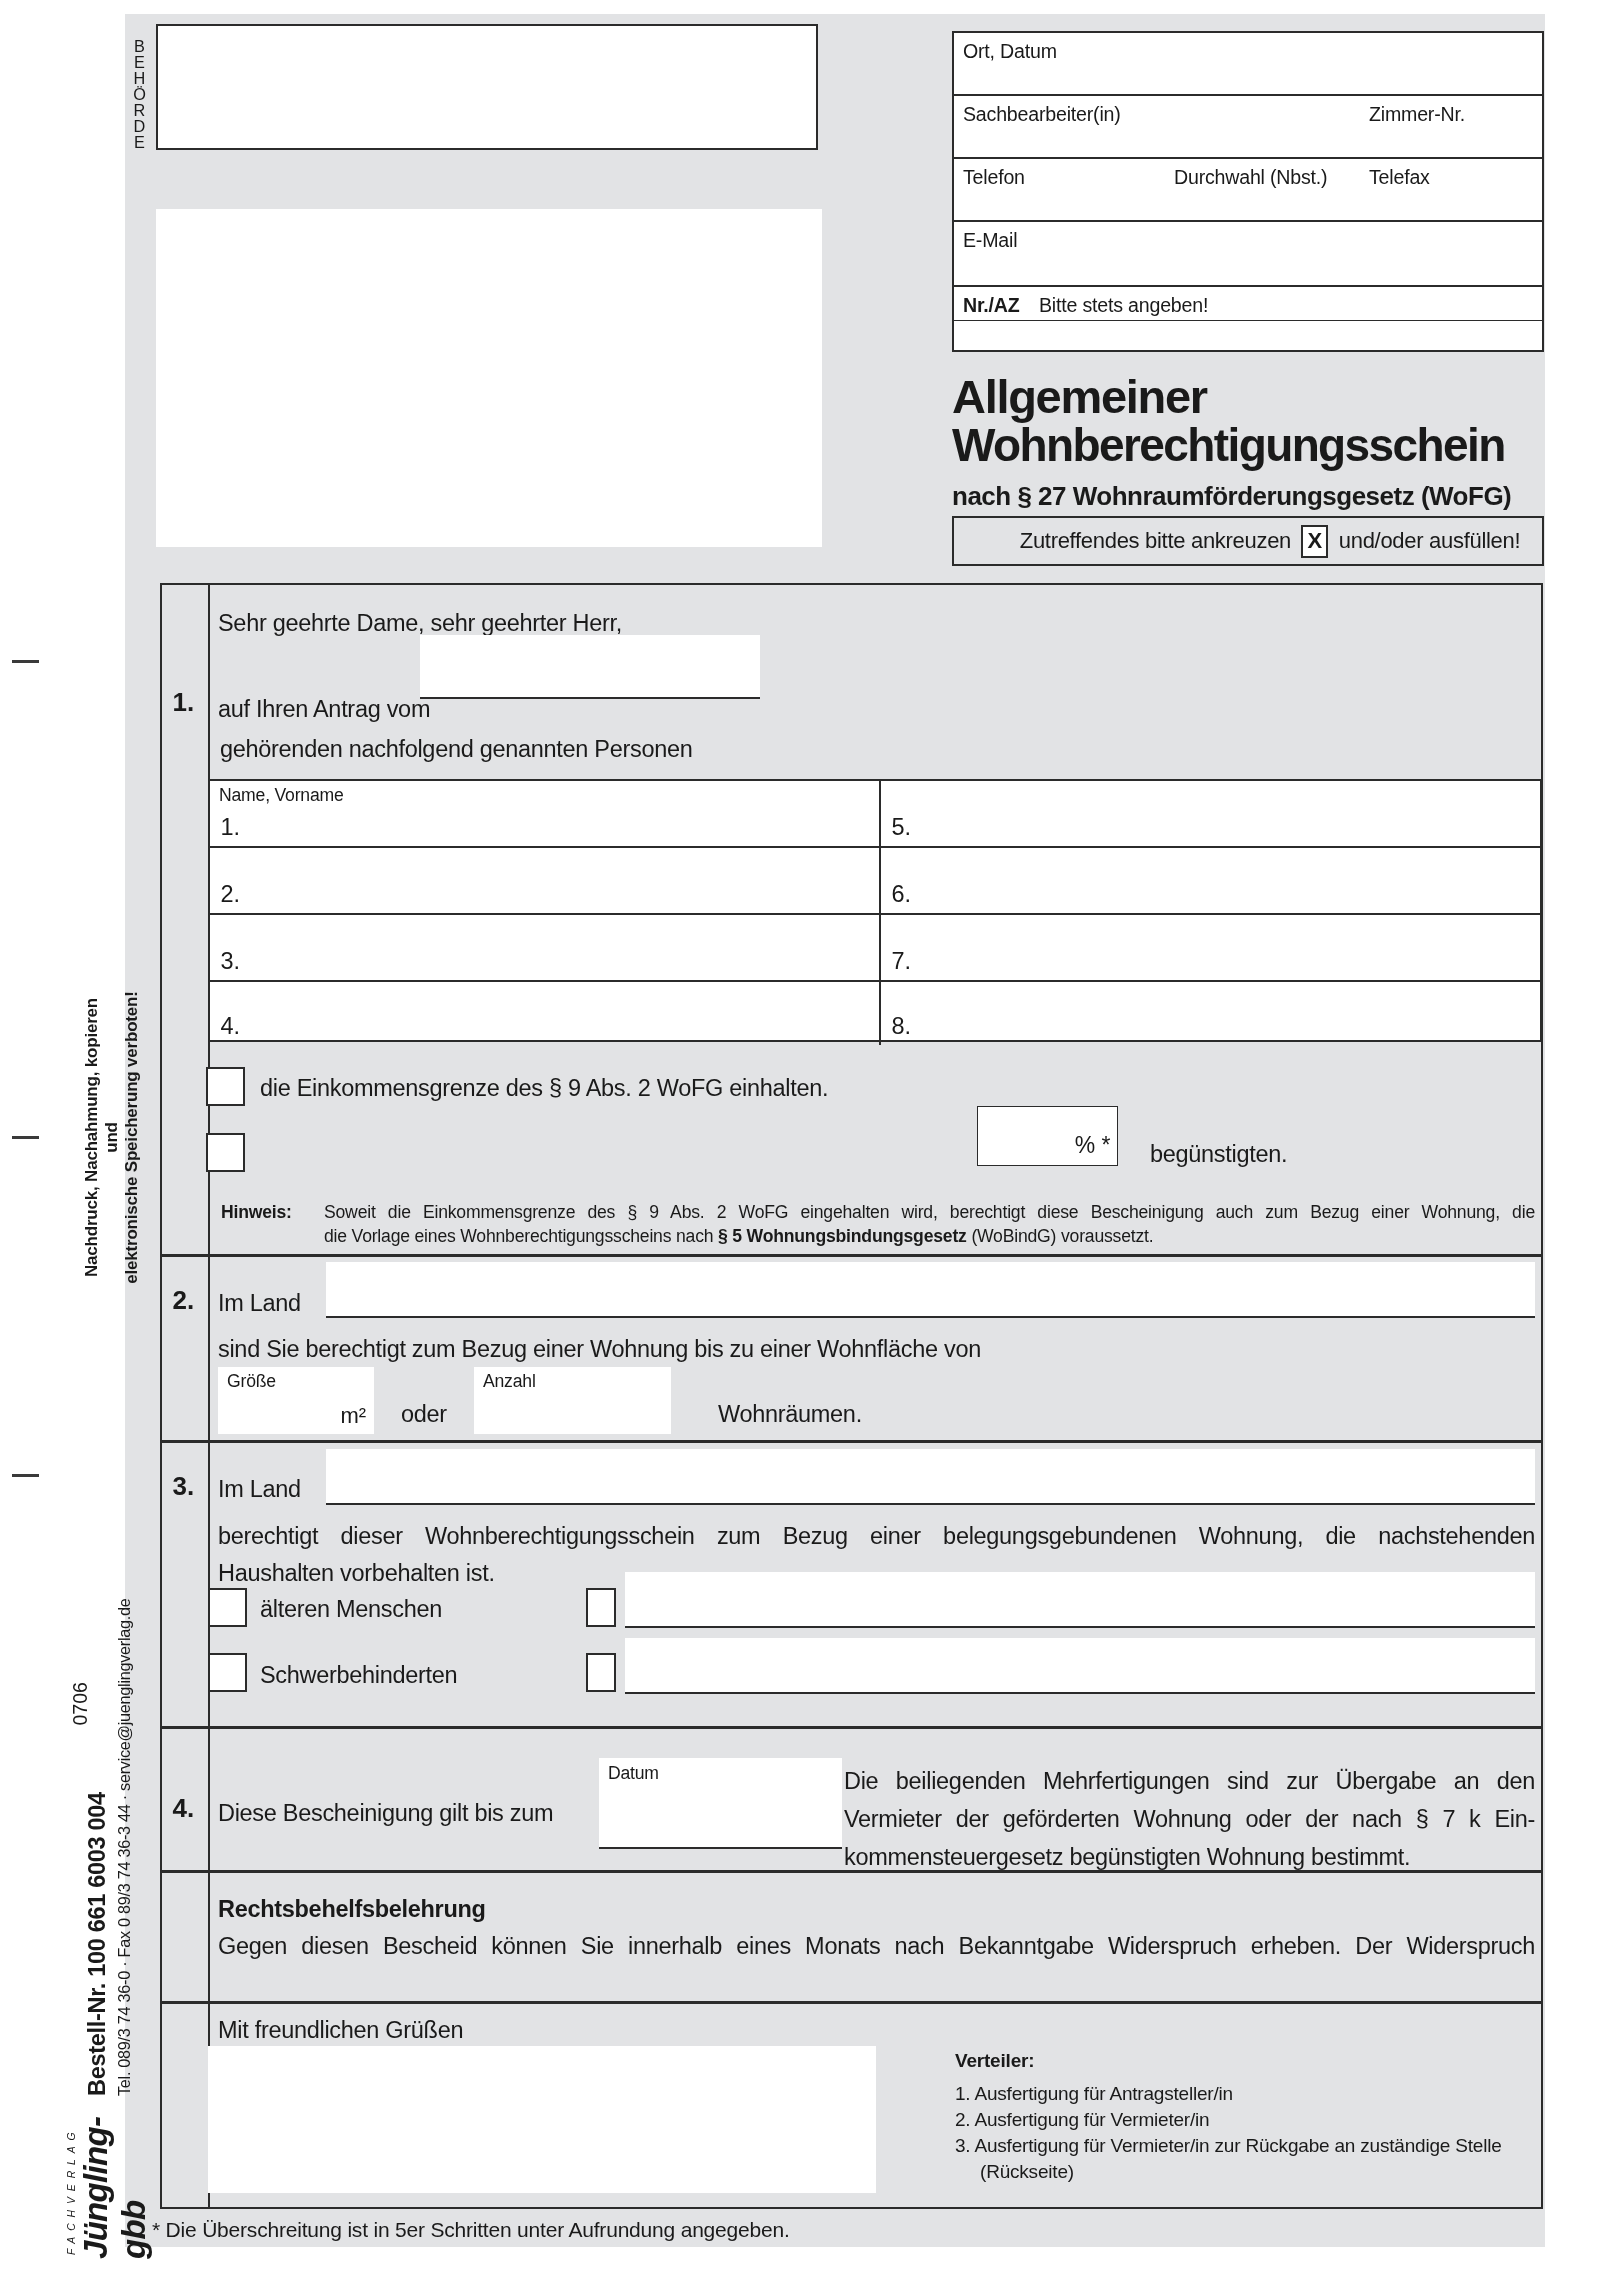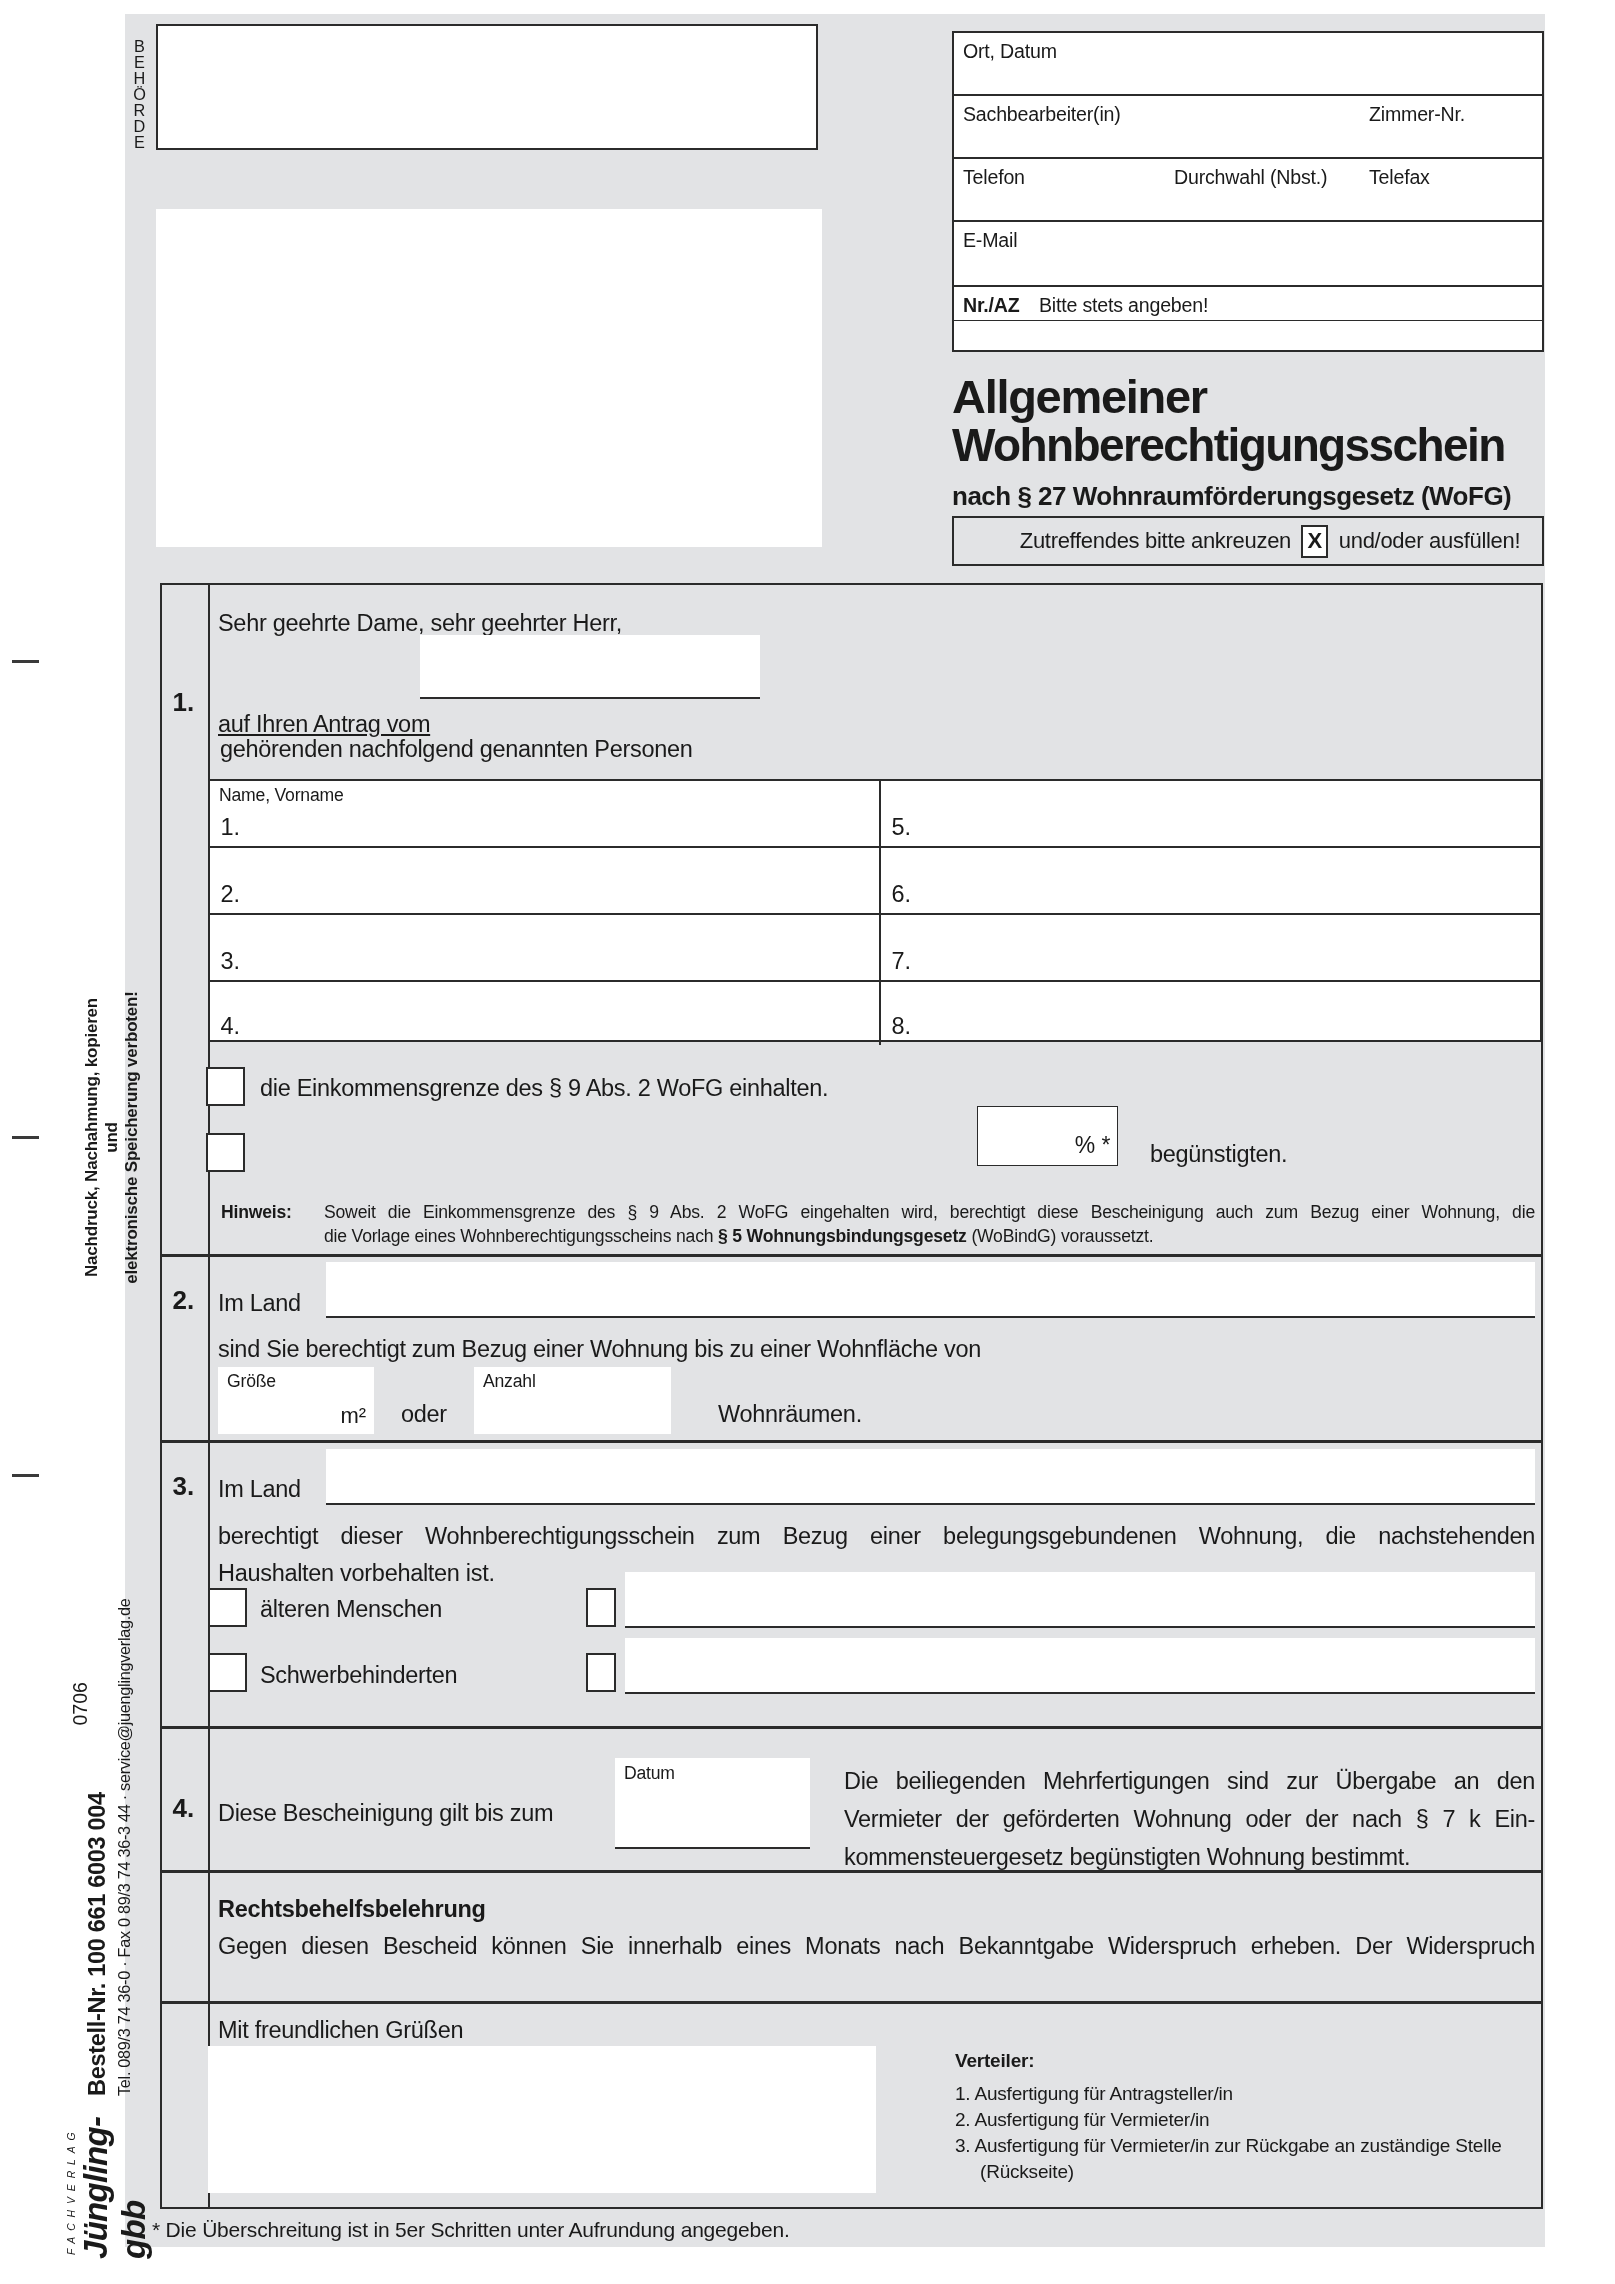--- a/index.html
+++ b/index.html
@@ -82,21 +82,21 @@
   <div class="abs divider" style="top:669px;"></div>
   <div class="abs divider" style="top:855px;"></div>
   <div class="abs divider" style="top:1141px;"></div>
   <div class="abs divider" style="top:1285px;"></div>
   <div class="abs divider" style="top:1416px;"></div>
 
   <div class="abs secnum" style="left:1.3px;top:102px;">1.</div>
   <div class="abs body-text" style="left:56px;top:24px;">Sehr geehrte Dame, sehr geehrter Herr,</div>
 
   <div class="abs whitebox underlined" style="left:258px;top:50px;width:340px;height:64px;box-sizing:border-box;"></div>
-  <div class="abs body-text" style="left:56px;top:125px;text-decoration:underline;">auf Ihren Antrag vom</div>
+  <div class="abs body-text" style="left:56px;top:110px;">auf Ihren Antrag vom</div>
   <div class="abs body-text" style="left:58px;top:150px;">gehörenden nachfolgend genannten Personen</div>
 
   <div class="abs whitebox" style="left:46px;top:194px;width:1334px;height:263px;border:2px solid #2b2b2b;box-sizing:border-box;">
     <div style="position:relative;height:65px;">
       <div style="position:absolute;left:0;top:0;width:671px;height:100%;border-right:2px solid #2b2b2b;box-sizing:border-box;">
         <span class="small" style="position:absolute;left:9px;top:3.9px;">Name, Vorname</span>
         <span class="cellnum">1.</span>
       </div>
       <div style="position:absolute;left:671px;top:0;right:0;height:100%;">
         <span class="cellnum">5.</span>
@@ -171,21 +171,21 @@
   <div class="abs checkbox" style="left:424px;top:1003px;width:30px;height:39px;"></div>
   <div class="abs whitebox" style="left:463px;top:987px;width:910px;height:56px;border-bottom:2.6px solid #2b2b2b;box-sizing:border-box;"></div>
 
   <div class="abs checkbox" style="left:46px;top:1068px;width:39px;height:39px;"></div>
   <div class="abs body-text" style="left:98px;top:1076px;">Schwerbehinderten</div>
   <div class="abs checkbox" style="left:424px;top:1068px;width:30px;height:39px;"></div>
   <div class="abs whitebox" style="left:463px;top:1053px;width:910px;height:56px;border-bottom:2.6px solid #2b2b2b;box-sizing:border-box;"></div>
 
   <div class="abs secnum" style="left:1.3px;top:1208px;">4.</div>
   <div class="abs body-text" style="left:56px;top:1214px;">Diese Bescheinigung gilt bis zum</div>
-  <div class="abs whitebox underlined" style="left:453px;top:1173px;width:195px;height:91px;box-sizing:border-box;">
+  <div class="abs whitebox underlined" style="left:437px;top:1173px;width:243px;height:91px;box-sizing:border-box;">
     <span class="small" style="position:absolute;left:9px;top:5.2px;">Datum</span>
   </div>
   <div class="abs body-text just" style="left:682px;top:1182px;width:691px;">Die beiliegenden Mehrfertigungen sind zur Übergabe an den</div>
   <div class="abs body-text just" style="left:682px;top:1220px;width:691px;">Vermieter der geförderten Wohnung oder der nach § 7 k Ein-</div>
   <div class="abs body-text" style="left:682px;top:1258px;">kommensteuergesetz begünstigten Wohnung bestimmt.</div>
 
   <div class="abs body-text" style="left:56px;top:1310px;font-weight:bold;">Rechtsbehelfsbelehrung</div>
   <div class="abs body-text just" style="left:56px;top:1347px;width:1317px;">Gegen diesen Bescheid können Sie innerhalb eines Monats nach Bekanntgabe Widerspruch erheben. Der Widerspruch</div>
 
   <div class="abs body-text" style="left:56px;top:1431px;">Mit freundlichen Grüßen</div>

